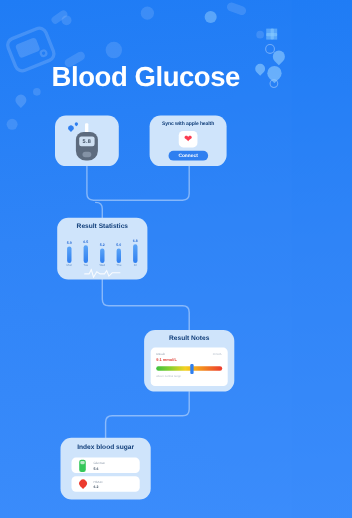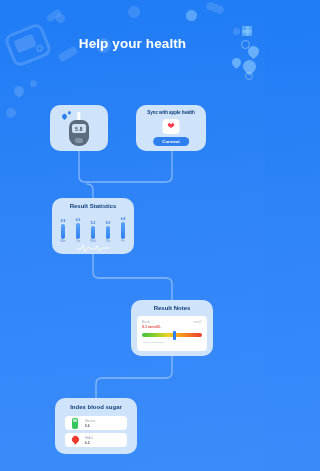--- a/index.html
+++ b/index.html
@@ -175,21 +175,21 @@
   <div class="deco circle" style="left:233px;top:28px;width:7px;height:7px;"></div>
   <div class="deco ring" style="left:241px;top:40px;width:9px;height:9px;"></div>
   <div class="deco ring" style="left:245px;top:72px;width:8px;height:8px;"></div>
   <div class="deco cross" style="left:242px;top:26px;width:10px;height:10px;"></div>
   <div class="deco drop" style="left:248px;top:46px;width:11px;height:11px;"></div>
   <div class="deco drop" style="left:232px;top:58px;width:9px;height:9px;"></div>
   <div class="deco drop" style="left:243px;top:60px;width:13px;height:13px;"></div>
   <div class="deco pill" style="left:206px;top:4px;width:18px;height:8px;transform:rotate(20deg);"></div>
   <div class="deco circle" style="left:6px;top:108px;width:10px;height:10px;"></div>
 
-  <div class="subtitle">Help your health</div>
+  <div class="title">Blood Glucose</div>
 
   <svg class="conn" viewBox="0 0 265 471">
     <g fill="none" stroke="rgba(255,255,255,.42)" stroke-width="1.3" stroke-linecap="round">
       <path d="M79,151 L79,176 Q79,182 85,182 L166,182 Q172,182 172,176 L172,151"></path>
       <path d="M93,198 L93,190 Q93,184 87,184"></path>
       <path d="M93,254 L93,272 Q93,278 99,278 L166,278 Q172,278 172,284 L172,300"></path>
       <path d="M172,356 L172,372 Q172,378 166,378 L102,378 Q96,378 96,384 L96,398"></path>
     </g>
   </svg>
 

